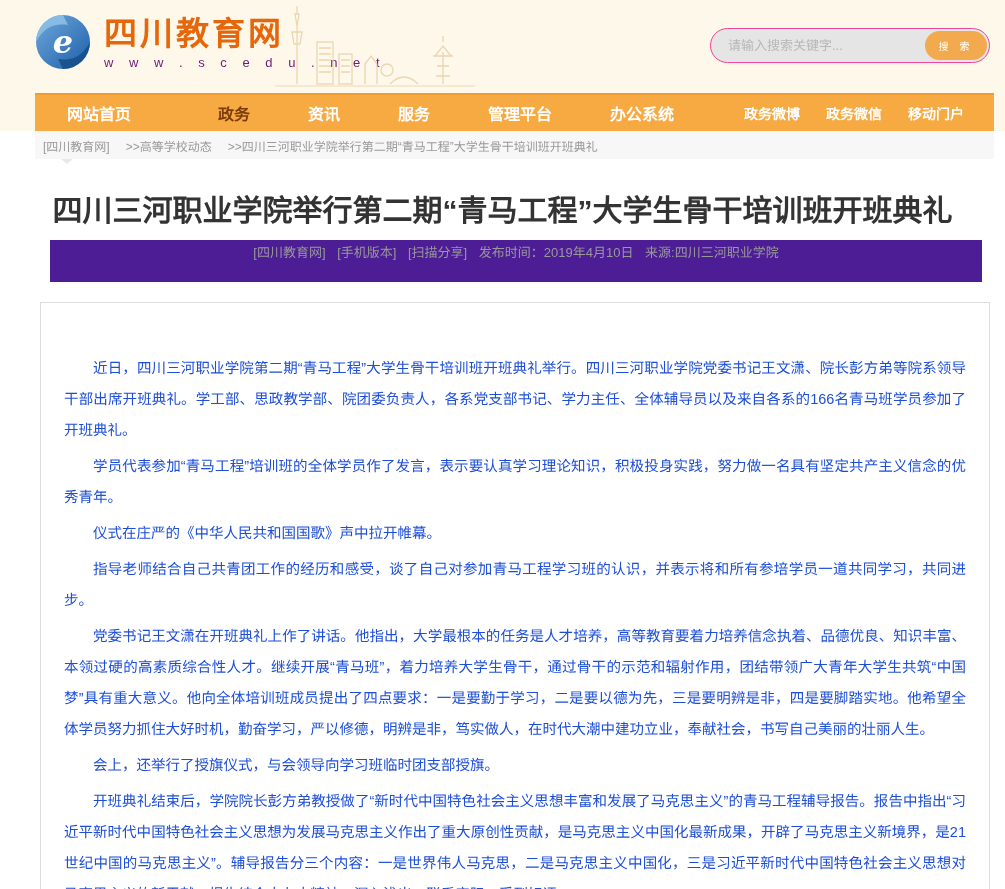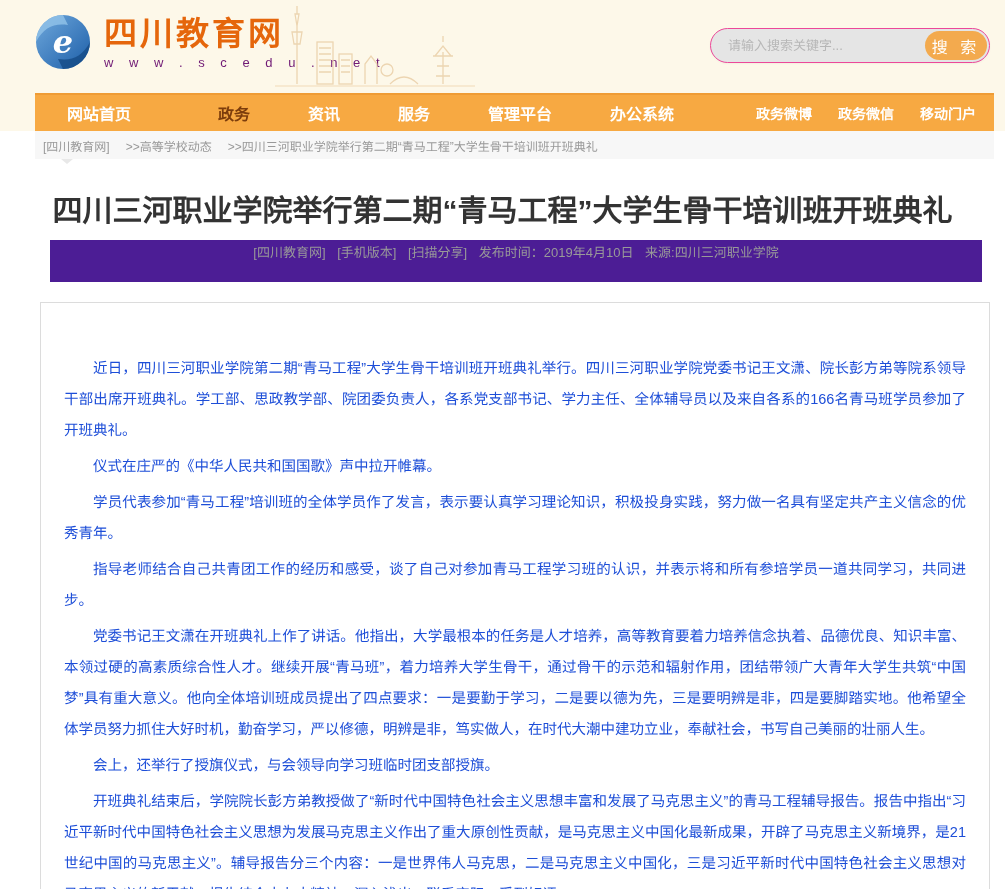--- a/index.html
+++ b/index.html
@@ -25,31 +25,31 @@
   .search-input {
     width:100%; height:100%; border:1px solid #ec4899; border-radius:18px;
     padding:0 72px 0 17px; font-size:13px; color:#555; outline:none;
     background:#e5e5e5; box-shadow:0 1px 2px rgba(0,0,0,0.04);
     font-family:inherit;
   }
   .search-input::placeholder { color:#b7b7b7; }
   .search-btn {
     position:absolute; right:3px; top:3px; width:62px; height:29px;
     border:none; border-radius:15px; background:#f3aa4e; color:#ffffff;
-    font-size:16px; letter-spacing:4px; cursor:pointer; font-family:inherit;
+    font-size:10px; letter-spacing:4px; cursor:pointer; font-family:inherit;
   }
 
   
   .main-nav {
     position:absolute; left:35px; right:11px; top:93px; height:38px;
     background:#f7a942; border-top:2px solid #ef9c35;
     display:flex; align-items:center; color:#ffffff;
   }
   .nav-left { display:flex; gap:58px; padding-left:32px; font-size:16px; font-weight:bold; }
-  .nav-right { margin-left:auto; display:flex; gap:26px; padding-right:18px; font-size:14px; font-weight:bold;text-align:center; }
+  .nav-right { margin-left:auto; display:flex; gap:26px; padding-right:30px; font-size:14px; font-weight:bold;text-align:center; }
   .nav-item { cursor:pointer; white-space:nowrap;font-family:Liberation Serif, serif; }
   .nav-item.nav-dark { color:#7c3d0c;margin-left:29px; }
 
   
   .breadcrumb {
     margin-left:35px; width:959px; height:28px; background:#f7f7f7;
     display:flex; align-items:center; padding-left:8px;
     font-size:12px; color:#999999; position:relative;
   }
   .crumb { margin-right:16px; white-space:nowrap; }
@@ -159,20 +159,20 @@
 <div class="article-meta">
   <span class="meta-seg meta-link">[四川教育网]</span>
   <span class="meta-seg meta-link">[手机版本]</span>
   <span class="meta-seg meta-link">[扫描分享]</span>
   <span class="meta-seg">发布时间：2019年4月10日</span>
   <span class="meta-seg">来源:四川三河职业学院</span>
 </div>
 
 <div class="content-box">
   <p>近日，四川三河职业学院第二期“青马工程”大学生骨干培训班开班典礼举行。四川三河职业学院党委书记王文潇、院长彭方弟等院系领导干部出席开班典礼。学工部、思政教学部、院团委负责人，各系党支部书记、学力主任、全体辅导员以及来自各系的166名青马班学员参加了开班典礼。</p>
+  <p>学员代表参加“青马工程”培训班的全体学员作了发言，表示要认真学习理论知识，积极投身实践，努力做一名具有坚定共产主义信念的优秀青年。</p>
   <p>仪式在庄严的《中华人民共和国国歌》声中拉开帷幕。</p>
-  <p>学员代表参加“青马工程”培训班的全体学员作了发言，表示要认真学习理论知识，积极投身实践，努力做一名具有坚定共产主义信念的优秀青年。</p>
   <p>指导老师结合自己共青团工作的经历和感受，谈了自己对参加青马工程学习班的认识，并表示将和所有参培学员一道共同学习，共同进步。</p>
   <p>党委书记王文潇在开班典礼上作了讲话。他指出，大学最根本的任务是人才培养，高等教育要着力培养信念执着、品德优良、知识丰富、本领过硬的高素质综合性人才。继续开展“青马班”，着力培养大学生骨干，通过骨干的示范和辐射作用，团结带领广大青年大学生共筑“中国梦”具有重大意义。他向全体培训班成员提出了四点要求：一是要勤于学习，二是要以德为先，三是要明辨是非，四是要脚踏实地。他希望全体学员努力抓住大好时机，勤奋学习，严以修德，明辨是非，笃实做人，在时代大潮中建功立业，奉献社会，书写自己美丽的壮丽人生。</p>
   <p>会上，还举行了授旗仪式，与会领导向学习班临时团支部授旗。</p>
   <p>开班典礼结束后，学院院长彭方弟教授做了“新时代中国特色社会主义思想丰富和发展了马克思主义”的青马工程辅导报告。报告中指出“习近平新时代中国特色社会主义思想为发展马克思主义作出了重大原创性贡献，是马克思主义中国化最新成果，开辟了马克思主义新境界，是21世纪中国的马克思主义”。辅导报告分三个内容：一是世界伟人马克思，二是马克思主义中国化，三是习近平新时代中国特色社会主义思想对马克思主义的新贡献。报告结合十九大精神，深入浅出，联系实际，受到好评。</p>
   <p>据悉，接下来的半个月里“青马班”将持续开展政治理论学习、经典原著研读、社会实践调研、素质拓展等内容的学习。举办“青马工程”大学生骨干培训班，旨在从青年学生中选拔一批骨干作为培养对象，以理想信念教育为核心，培养一批对党忠诚、信仰坚定、素质优良的中国特色社会主义事业合格建设者和可靠接班人。面对新形势、新要求，学院团委举办“青马班”，不仅是学院共青团的新任务、新要求，也是学院共青团工作深化改革、深入学习、践行党的十九大精神的重要举措。</p>
 </div>
 
 </body></html>

